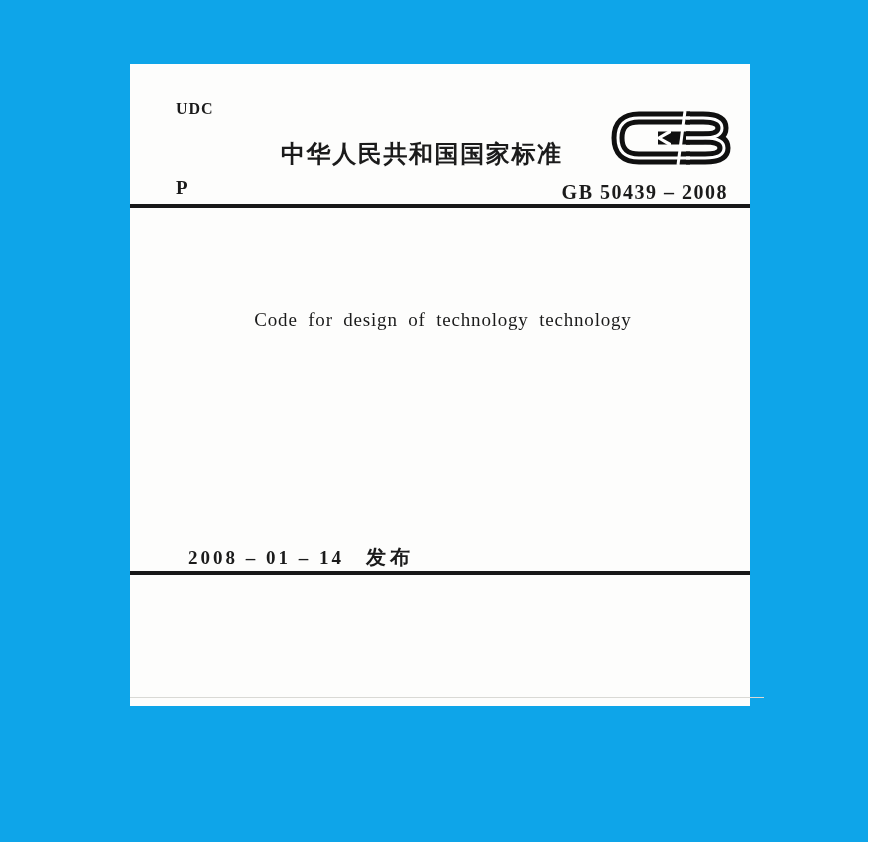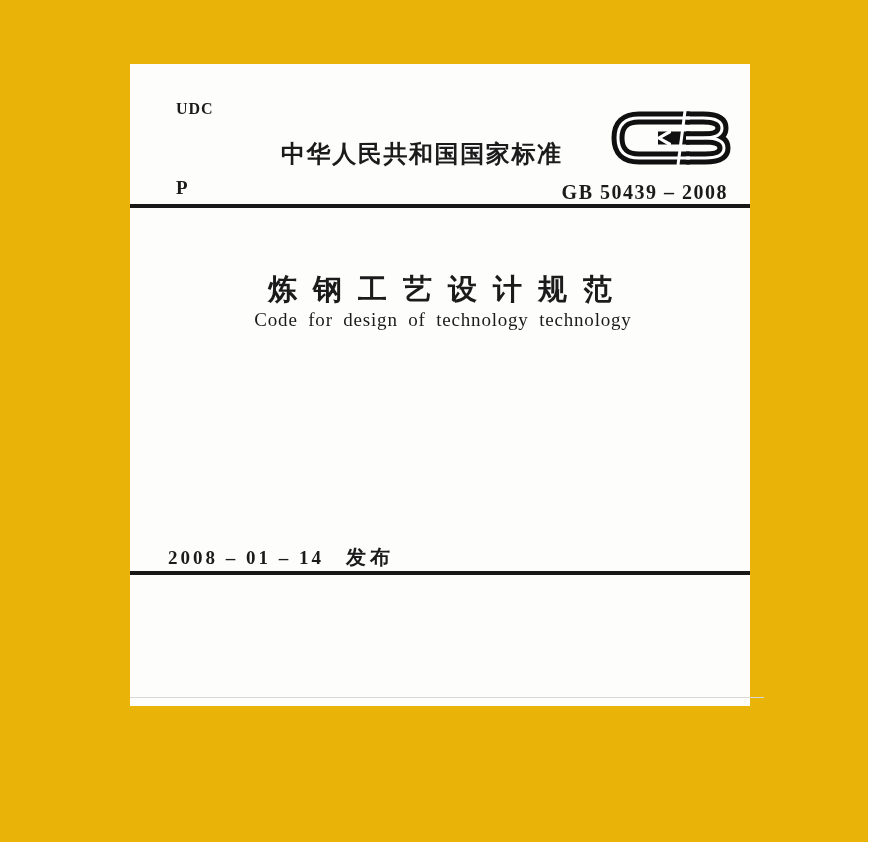--- a/index.html
+++ b/index.html
@@ -5,21 +5,21 @@
   html, body {
     margin: 0;
     padding: 0;
     background: #ffffff;
     font-family: "Liberation Serif", serif;
   }
   #screen {
     position: relative;
     width: 868px;
     height: 842px;
-    background: #eab308;
+    background: #0ea5e9;
     overflow: hidden;
     color: #1b1b1b;
   }
   
   .page {
     position: absolute;
     left: 130px;
     top: 64px;
     width: 620px;
     height: 642px;
@@ -99,20 +99,21 @@
     right: 0;
     top: 480px;
     height: 22px;
   }
   .date-item { position: absolute; white-space: nowrap; }
   .date-issue { left: 38px; }
   .date-impl { right: 24px; }
   .date-num {
     font: bold 19px "Liberation Serif", serif;
     letter-spacing: 3px;
+    margin-left: 20px;
   }
   .date-label {
     font: bold 20px "Liberation Sans", sans-serif;
     letter-spacing: 4px;
     margin-left: 22px;
   }
   .pub-line1 {
     position: absolute;
     left: 40px;
     top: 551px;
@@ -173,21 +174,20 @@
         <path d="M79 3 L72 57" stroke="#ffffff" stroke-width="3"></path>
       </svg>
     </div>
 
     <div class="p-mark">P</div>
 
     <div class="std-number">GB 50439 – 2008</div>
 
     <div class="rule rule-top"></div>
 
-    <div class="title-cn">炼钢工艺设计规范</div>
 
     <div class="title-en">Code for design of technology technology</div>
 
     <div class="date-row">
       <div class="date-item date-issue">
         <span class="date-num">2008 – 01 – 14</span><span class="date-label">发布</span>
       </div>
     </div>
 
     <div class="rule rule-bottom"></div>

